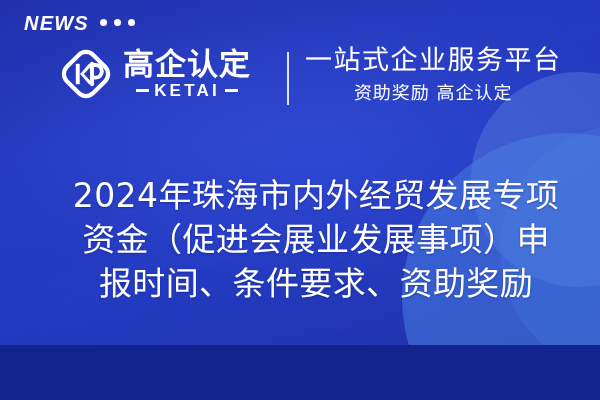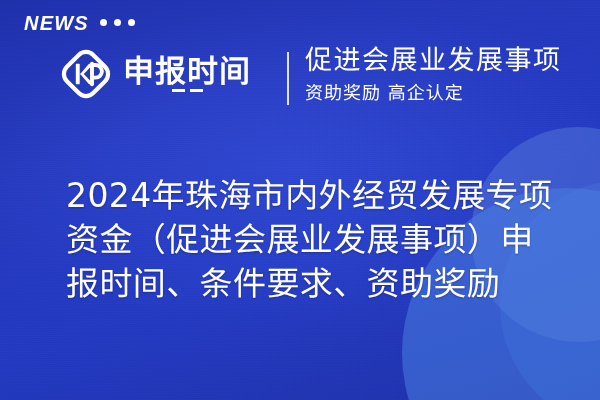--- a/index.html
+++ b/index.html
@@ -8,26 +8,27 @@
     padding: 0;
     background: #12258f;
   }
   body {
     font-family: "Liberation Sans", "DejaVu Sans", sans-serif;
   }
 
   #banner {
     position: relative;
     width: 600px;
-    height: 400px;
+    height: 345px;
     overflow: hidden;
     background: #2137bb;
     background-image:
       radial-gradient(ellipse 120% 90% at 50% 42%, rgba(57,84,226,0.55) 0%, rgba(40,62,200,0.25) 45%, rgba(18,33,133,0.0) 78%),
       linear-gradient(160deg, #1d2da8 0%, #2338bd 30%, #2139c2 58%, #1e2fa6 100%);
+    text-align: center;
   }
 
   
   #noise {
     position: absolute;
     inset: 0;
     opacity: 0.20;
     background-image:
       repeating-linear-gradient(0deg, rgba(255,255,255,0.05) 0 1px, rgba(0,0,0,0.05) 1px 2px),
       repeating-linear-gradient(90deg, rgba(255,255,255,0.04) 0 1px, rgba(0,0,0,0.04) 1px 2px);
@@ -227,31 +228,32 @@
           <polygon points="40,50.5 55,33 62.5,33 46,50.5"></polygon>
           <polygon points="40,49.5 55,67 62.5,67 46,49.5"></polygon>
         </g>
         <g fill="none" stroke="#ffffff" stroke-width="6.5" stroke-linecap="round">
           <path d="M60 33 L60 67"></path>
           <path d="M60 35 L66 35 A10.5 10.5 0 0 1 66 56 L60 56"></path>
         </g>
       </svg>
 
       <div id="brand-names">
-        <div id="brand-cn">申报时间</div>
+        <div id="brand-cn">高企认定</div>
         <div id="brand-en-row">
           <span class="brand-rule"></span>
+          <span id="brand-en">KETAI</span>
           <span class="brand-rule"></span>
         </div>
       </div>
     </div>
 
     <div id="divider"></div>
 
     <div id="taglines">
-      <div id="tagline-main">促进会展业发展事项</div>
+      <div id="tagline-main">一站式企业服务平台</div>
       <div id="tagline-sub">资助奖励 高企认定</div>
     </div>
 
     <h1 id="headline">2024年珠海市内外经贸发展专项资金（促进会展业发展事项）申报时间、条件要求、资助奖励</h1>
 
   </div>
 </div>
 
 </body></html>

